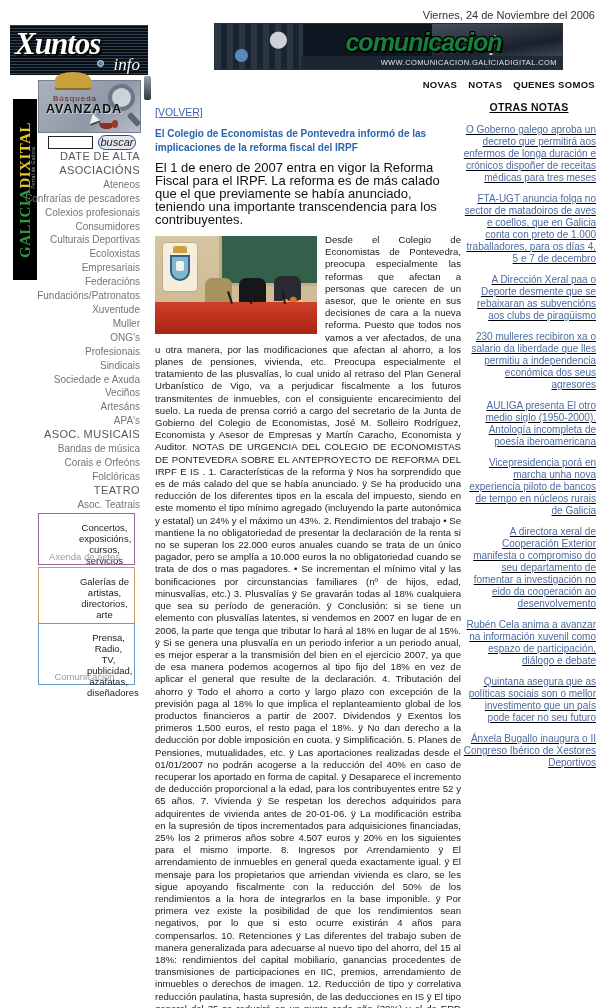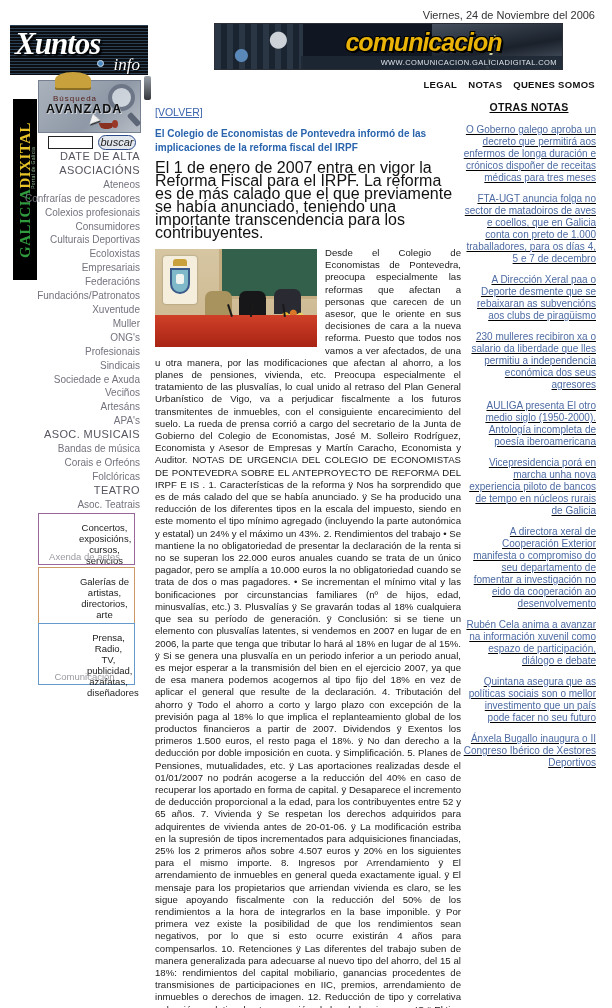--- a/index.html
+++ b/index.html
@@ -25,21 +25,21 @@
   .banner-art { position:absolute; left:0; top:0; width:88px; height:100%;
      background:
        radial-gradient(circle at 72% 36%, #ccd2d8 0 8px, rgba(0,0,0,0) 9px),
        radial-gradient(circle at 30% 70%, #5a88b8 0 6px, rgba(0,0,0,0) 7px),
        repeating-linear-gradient(90deg, #2b3645 0 6px, #1a2330 6px 12px); }
   .banner-road { position:absolute; right:0; top:0; width:130px; height:100%;
      background:linear-gradient(170deg, #46505e 0%, #1a212b 55%, #566070 100%); }
   .banner-road::after { content:""; position:absolute; left:58px; bottom:0; width:3px; height:34px;
      background:repeating-linear-gradient(180deg,#cfd4a8 0 4px, transparent 4px 8px); transform:rotate(14deg); }
   .banner-title { position:absolute; left:84px; right:14px; top:4px; text-align:center; font-size:25px;
-     font-weight:bold; font-style:italic; color:#eab308; letter-spacing:-1px;
+     font-weight:bold; font-style:italic; color:#15803d; letter-spacing:-1px;
      text-shadow:2px 2px 0 #000, -1px -1px 0 #000, 1px -1px 0 #000, -1px 1px 0 #000; }
   .banner-urlstrip { position:absolute; left:86px; right:0; bottom:0; height:13px; background:rgba(30,40,52,.88); }
   .banner-url { position:absolute; right:5px; bottom:2px; font-size:7.5px; color:#dde4ec; letter-spacing:.4px; }
 
   .top-nav { position:absolute; top:79px; right:17px; display:flex; gap:11px; }
   .top-nav a { font-size:9.5px; font-weight:bold; color:#111; text-decoration:none; letter-spacing:.3px; }
 
   
   .gdlogo { position:absolute; left:13px; top:99px; width:24px; height:181px; background:#000;
      display:flex; align-items:center; justify-content:center; }
@@ -86,21 +86,21 @@
   .box-text { padding:8px 4px 0; font-size:9.5px; line-height:11px; color:#222;margin-left:36px; }
   .box-label { position:absolute; bottom:2px; left:0; right:4px; font-size:9.5px; color:#9a9aa2; }
   .box-axenda { top:513px; height:52px; border-color:#996699; }
   .box-cultura { top:567px; height:68px; border-color:#cc9966; }
   .box-comunicacion { top:623px; height:62px; border-color:#6699cc;padding-left:8px; }
 
   
   .article { position:absolute; left:155px; top:106px; width:306px; }
   .volver { display:block; text-align:left; font-size:10.5px; color:#3a64ad; text-decoration:underline; }
   .article-title { margin-top:9px; font-size:10px; font-weight:bold; color:#2a64ad; line-height:13.5px; }
-  .article-lead { margin-top:7px; font-size:16px; line-height:13px; color:#111; }
+  .article-lead { margin-top:7px; font-size:13px; line-height:13px; color:#111; }
   .article-body { margin-top:8px; font-size:9.6px; line-height:12.2px; color:#1a1a1a; text-align:justify; }
 
   
   .photo { float:left; width:162px; height:98px; margin:2px 8px 3px 0; position:relative;
      background:linear-gradient(#d6c6a2,#cbb68e); overflow:hidden; }
   .ph-board { position:absolute; left:64px; top:0; width:98px; height:50px; background:#33604a;
      border-left:3px solid #c2ac80; border-bottom:3px solid #c2ac80; }
   .ph-emblem { position:absolute; left:8px; top:7px; width:34px; height:48px; background:#f5eedd;
      border-radius:3px; box-shadow:0 0 2px rgba(0,0,0,.35); }
   .ph-crown { position:absolute; left:10px; top:3px; width:14px; height:7px; background:#caa23c;
@@ -152,21 +152,21 @@
   <div class="banner">
     <div class="banner-art"></div>
     <div class="banner-road"></div>
     <div class="banner-title">comunicacion</div>
     <div class="banner-urlstrip">
       <span class="banner-url">WWW.COMUNICACION.GALICIADIGITAL.COM</span>
     </div>
   </div>
 
   <nav class="top-nav">
-      <a href="#">LEGAL</a>
+      <a href="#">NOVAS</a>
       <a href="#">NOTAS</a>
       <a href="#">QUENES SOMOS</a>
     </nav>
 
   <div class="gdlogo">
     <span class="gd-text"><span class="gd-galicia">GALICIA</span><span class="gd-dixital">DIXITAL</span></span>
     <span class="gd-tag">Portal de Galicia</span>
   </div>
 
   <div class="busqueda">

